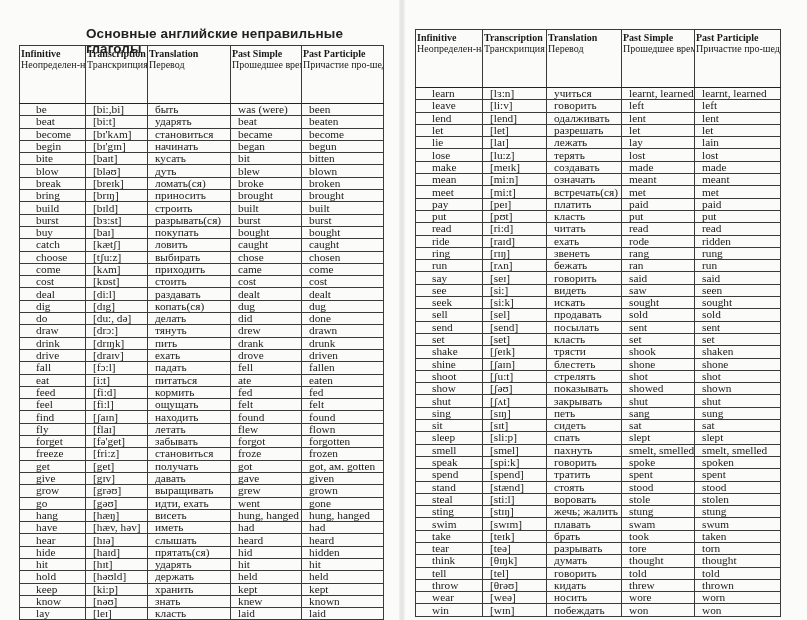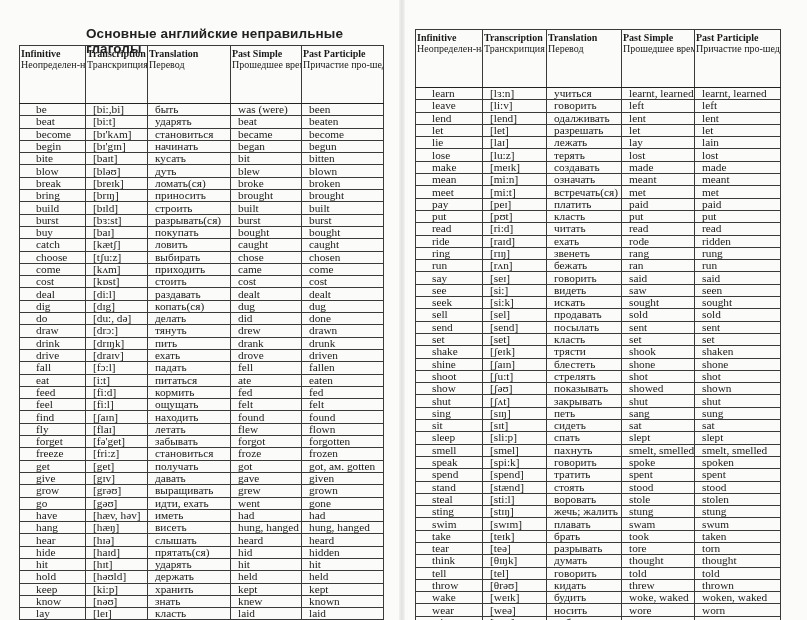--- a/index.html
+++ b/index.html
@@ -320,32 +320,32 @@
           <td>grown</td>
         </tr>
         <tr>
           <td class="inf">go</td>
           <td>[gəʊ]</td>
           <td>идти, ехать</td>
           <td>went</td>
           <td>gone</td>
         </tr>
         <tr>
+          <td class="inf">hang</td>
+          <td>[hæŋ]</td>
+          <td>висеть</td>
+          <td>hung, hanged</td>
+          <td>hung, hanged</td>
+        </tr>
+        <tr>
           <td class="inf">have</td>
           <td>[hæv, həv]</td>
           <td>иметь</td>
           <td>had</td>
           <td>had</td>
-        </tr>
-        <tr>
-          <td class="inf">hang</td>
-          <td>[hæŋ]</td>
-          <td>висеть</td>
-          <td>hung, hanged</td>
-          <td>hung, hanged</td>
         </tr>
         <tr>
           <td class="inf">hear</td>
           <td>[hɪə]</td>
           <td>слышать</td>
           <td>heard</td>
           <td>heard</td>
         </tr>
         <tr>
           <td class="inf">hide</td>
@@ -716,27 +716,20 @@
           <td>told</td>
         </tr>
         <tr>
           <td class="inf">throw</td>
           <td>[θrəʊ]</td>
           <td>кидать</td>
           <td>threw</td>
           <td>thrown</td>
         </tr>
         <tr>
-          <td class="inf">wake</td>
-          <td>[weɪk]</td>
-          <td>будить</td>
-          <td>woke, waked</td>
-          <td>woken, waked</td>
-        </tr>
-        <tr>
           <td class="inf">wear</td>
           <td>[weə]</td>
           <td>носить</td>
           <td>wore</td>
           <td>worn</td>
         </tr>
         <tr>
           <td class="inf">win</td>
           <td>[wɪn]</td>
           <td>побеждать</td>

